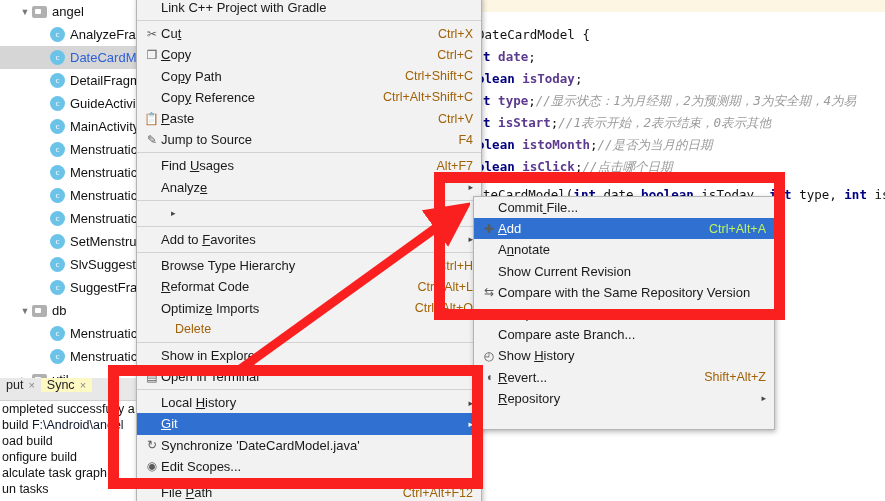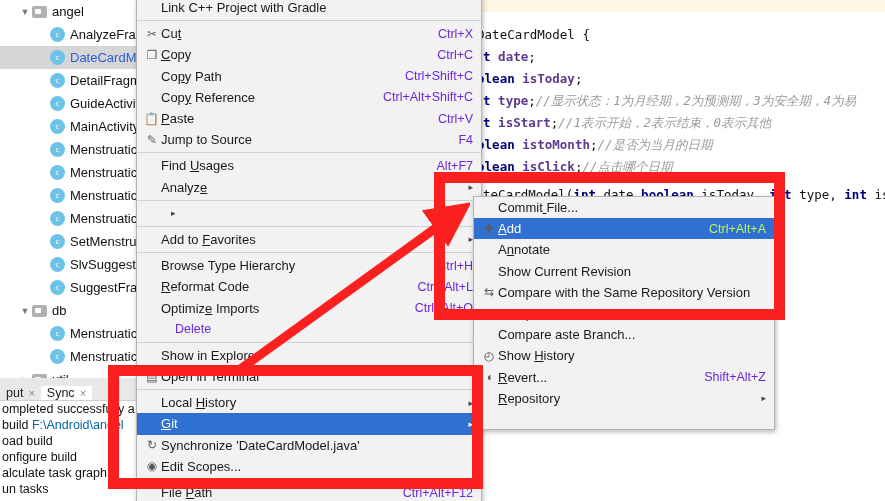--- a/index.html
+++ b/index.html
@@ -55,33 +55,33 @@
     position:absolute;left:449px;top:0;width:13px;height:501px;background:#f2f2f2;
     border-right:1px solid #d8d8d8;
   }
 
   
   #bottom-panel{
     position:absolute;left:0;top:378px;width:140px;height:123px;background:#ffffff;
     overflow:hidden;
   }
   #bottom-tabs{
-    height:22px;background:#e8e8e8;display:flex;align-items:flex-end;
+    height:22px;background:#e8e8e8;display:flex;align-items:flex-start;
     border-bottom:1px solid #d0d0d0;
   }
   .btab{
     display:flex;align-items:center;padding:0 6px;font-size:12.5px;color:#222;white-space:nowrap;
   }
-  .btab.active{background:#ffffff;}
+  .btab.active{background:#fef9c3;}
   .btab .x{margin-left:5px;color:#888;font-size:11px;}
   .log-line{
     height:16px;line-height:16px;font-size:12.5px;color:#111;white-space:nowrap;
     padding-left:2px;overflow:hidden;
   }
-  .log-line .dim{color:#0369a1;}
+  .log-line .dim{color:#0f172a;}
 
   
   .menu{
     position:absolute;background:#f2f2f2;border:1px solid #b4b4b4;
     box-shadow:1px 2px 5px rgba(0,0,0,.28);
     font-size:13px;color:#1a1a1a;overflow:hidden;
   }
   #main-menu{left:136px;top:-4px;width:344px;height:505px;}
   #git-submenu{left:473px;top:196px;width:300px;height:232px;}
 
@@ -90,21 +90,21 @@
     padding-left:6px;padding-right:8px;box-sizing:border-box;
   }
   .mi.hl{background:#2f70d0;color:#ffffff;}
   .mi.hl .accel{color:#bef264;}
   .mi.hl .mlabel u{color:#ffffff;}
   .mi-ico{
     width:18px;flex:0 0 18px;display:flex;align-items:center;justify-content:center;
     font-size:12px;color:#5a5a5a;
   }
   .mlabel{flex:1 1 auto;overflow:hidden;text-overflow:clip;}
-  .accel{color:#6d28d9;font-size:12.5px;margin-left:14px;}
+  .accel{color:#a16207;font-size:12.5px;margin-left:14px;}
   .arrow{color:#444;font-size:9px;margin-left:10px;}
   .mi.hl .arrow{color:#fff;}
   .msep{height:1px;background:#d2d2d2;margin:2px 0;}
 
   
   .redbox{position:absolute;border:11px solid #fa2020;box-sizing:border-box;pointer-events:none;}
   #redbox-top{left:434px;top:172px;width:351px;height:148px;}
   #redbox-bottom{left:108px;top:365px;width:375px;height:124px;}
   #red-arrow{position:absolute;left:215px;top:195px;width:255px;height:185px;pointer-events:none;}
 </style>

